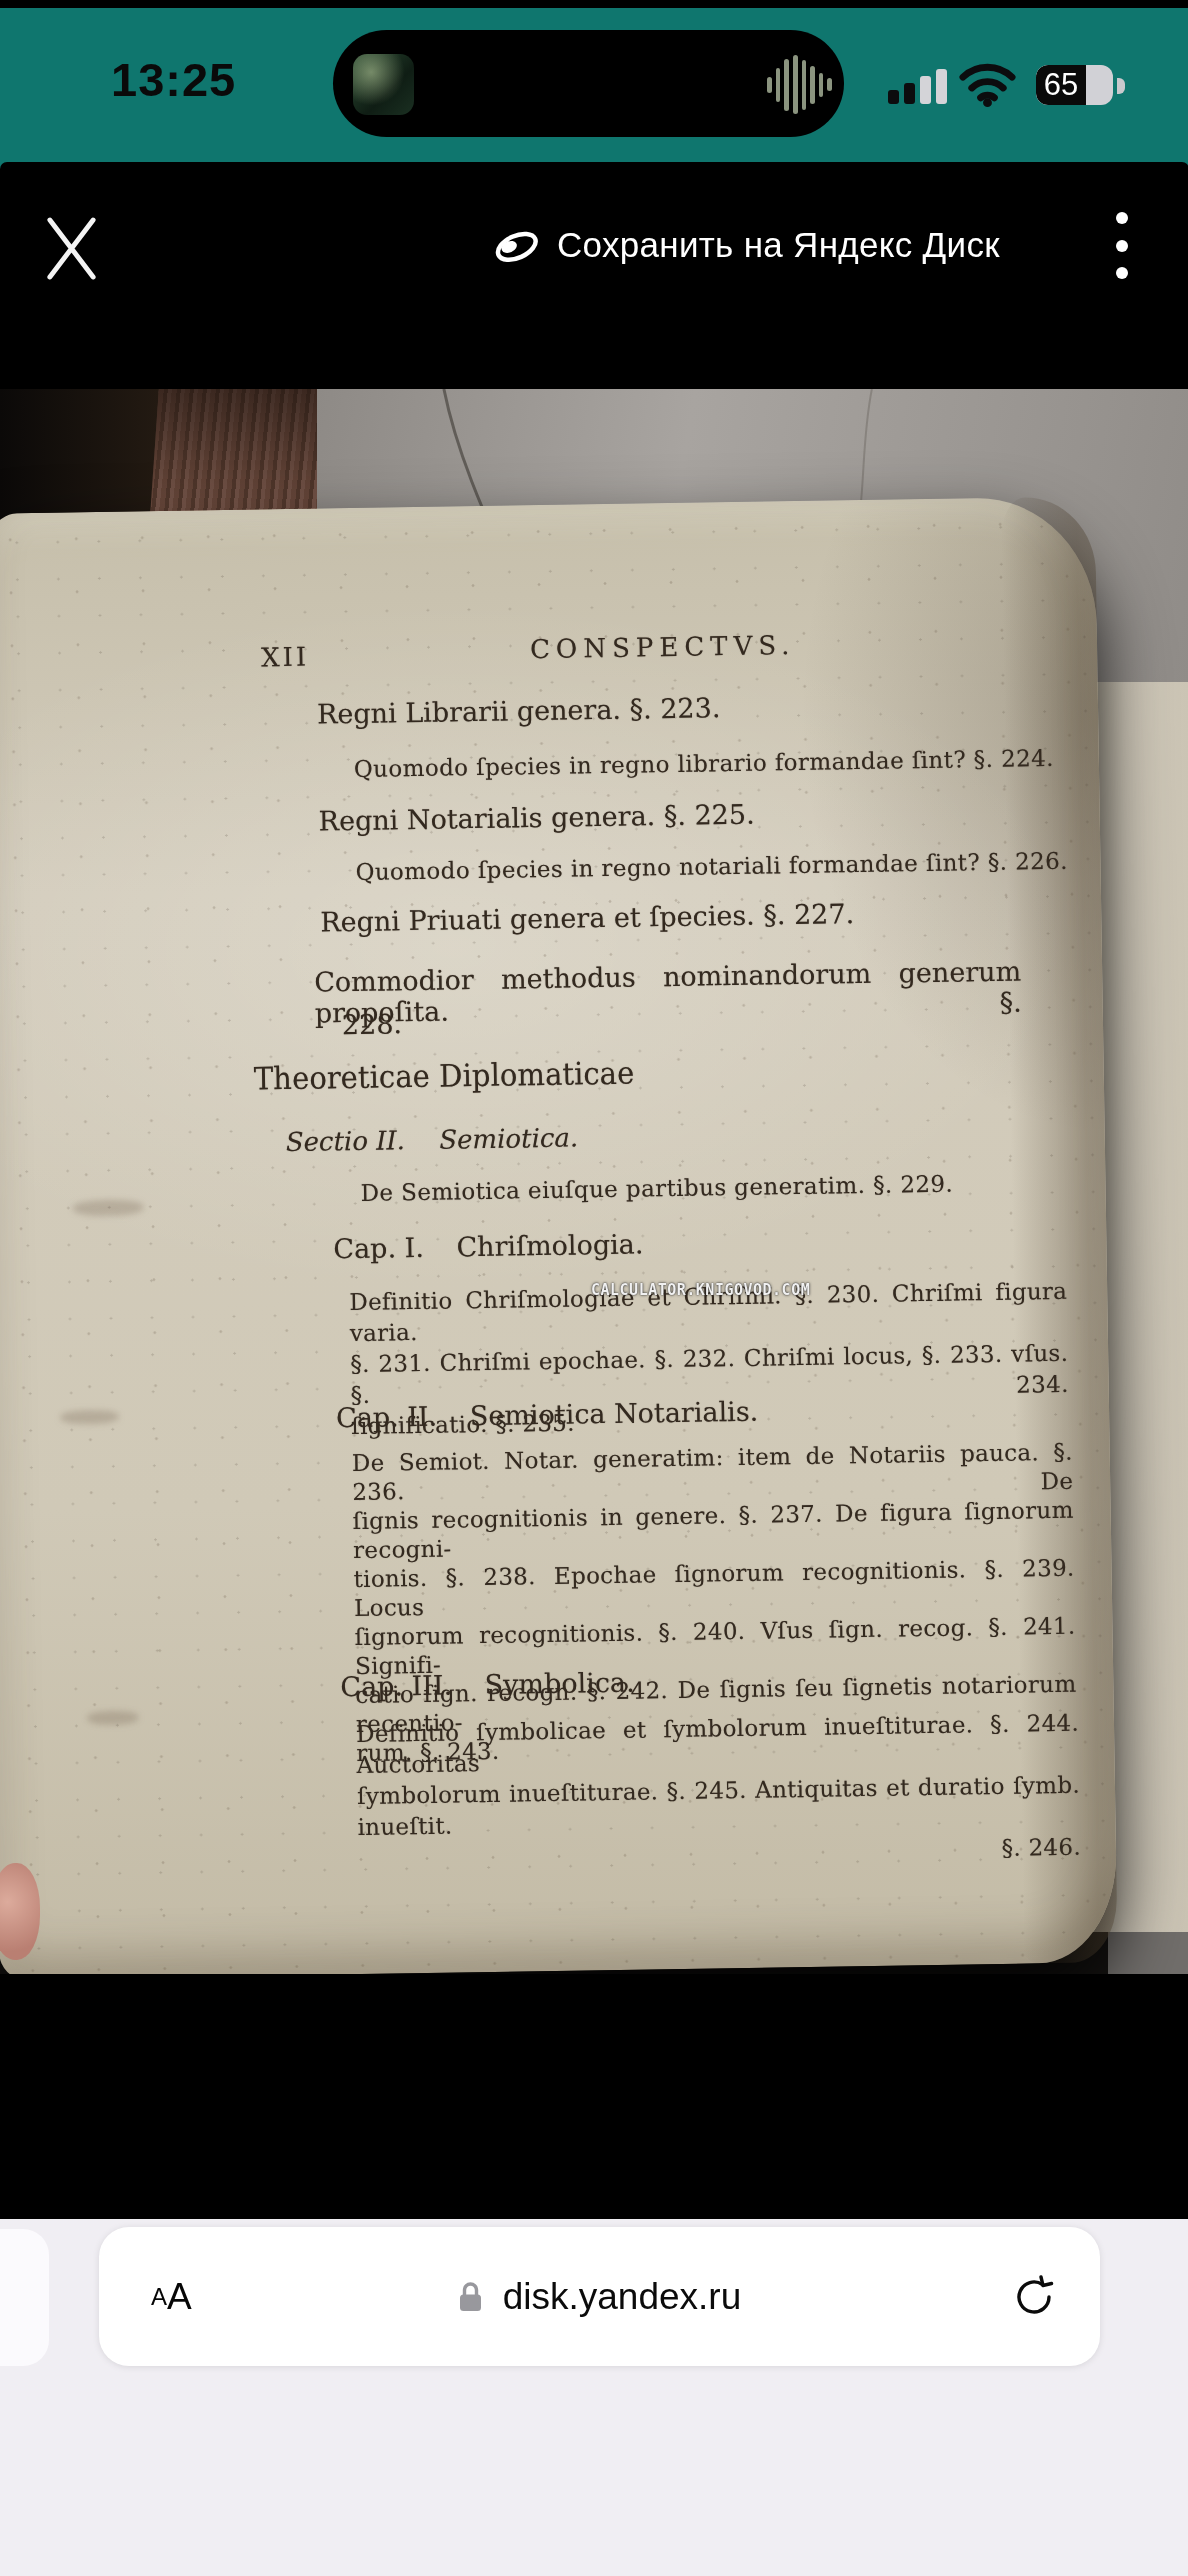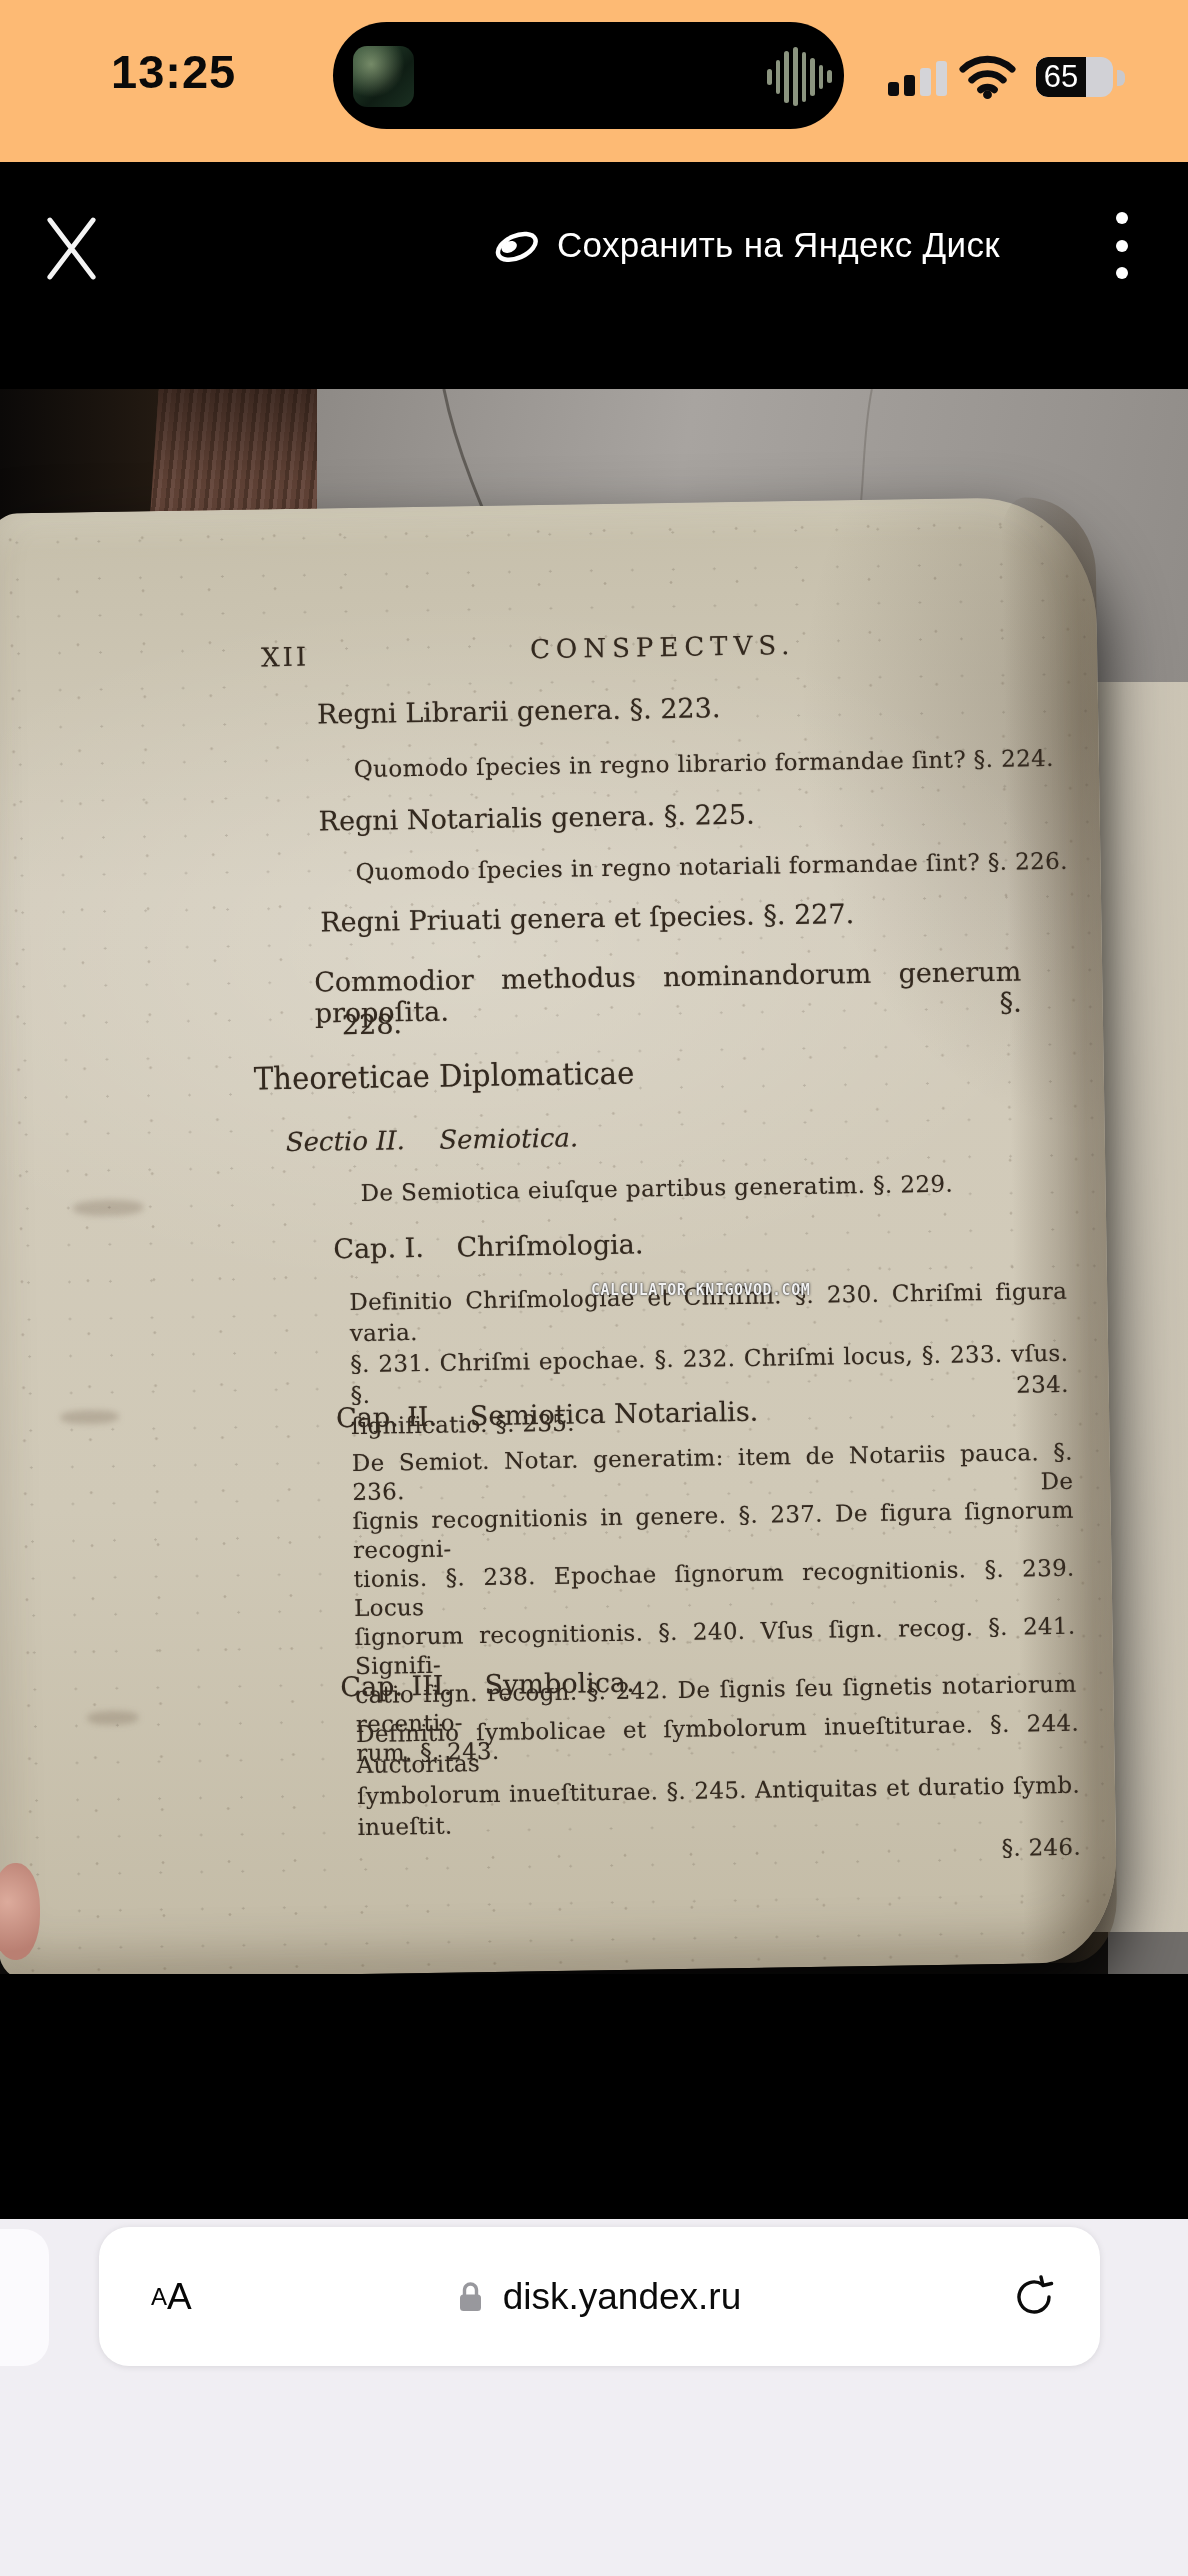--- a/index.html
+++ b/index.html
@@ -1,35 +1,35 @@
 <!DOCTYPE html>
 <html><head>
 <meta charset="utf-8">
 <style>
   html,body{margin:0;padding:0;background:#000;}
   #screen{position:relative;width:1189px;height:2576px;background:#000;overflow:hidden;
           font-family:"Liberation Sans",sans-serif;}
   
-  .statusbar{position:absolute;left:0;top:0;width:1189px;height:162px;background:#fdba74;}
+  .statusbar{position:absolute;left:0;top:8px;width:1189px;height:162px;background:#0f766e;}
   .time{position:absolute;left:111px;top:44px;font-size:47px;font-weight:700;color:#0a0a0a;letter-spacing:1px;}
   .island{position:absolute;left:333px;top:22px;width:511px;height:107px;background:#000;border-radius:54px;}
   .album{position:absolute;left:20px;top:24px;width:61px;height:61px;border-radius:14px;
          background:radial-gradient(circle at 30% 30%,rgba(190,210,160,.55),rgba(0,0,0,0) 55%),
                     linear-gradient(135deg,#2c4a33,#0f1d14 60%,#1b3022);}
   .wave{position:absolute;left:434px;top:24px;width:65px;height:61px;display:flex;align-items:center;gap:4px;}
   .wave i{display:block;width:5px;border-radius:3px;background:#8b947f;}
   .signal{position:absolute;left:888px;top:59px;width:59px;height:40px;}
   .signal i{position:absolute;bottom:3px;width:11px;border-radius:3px;}
   .wifi{position:absolute;left:959px;top:54px;}
   .battery{position:absolute;left:1036px;top:57px;width:77px;height:40px;border-radius:12px;background:#d1d1d6;overflow:hidden;}
   .battery .fill{position:absolute;left:0;top:0;width:50px;height:40px;background:#0a0a0a;border-radius:12px 0 0 12px;
                  color:#fff;font-size:31px;font-weight:400;text-align:center;line-height:40px;font-family:"Liberation Sans",sans-serif;}
   .batcap{position:absolute;left:1117px;top:70px;width:8px;height:16px;background:#c9c9cd;border-radius:0 6px 6px 0;}
   
-  .topbar{position:absolute;left:0;top:162px;width:1189px;height:227px;background:#000;}
+  .topbar{position:absolute;left:0;top:162px;width:1189px;height:227px;background:#000;border-radius:7px;}
   .closebtn{position:absolute;left:42px;top:54px;width:59px;height:65px;cursor:pointer;}
   .savebtn{position:absolute;left:493px;top:48px;height:69px;display:flex;align-items:center;gap:18px;cursor:pointer;}
   .savebtn .lbl{color:#fff;font-size:35px;letter-spacing:0.3px;}
   .menubtn{position:absolute;left:1104px;top:48px;width:36px;height:75px;}
   .menubtn i{position:absolute;left:12px;width:12px;height:12px;border-radius:50%;background:#fff;}
   
   .photo{position:absolute;left:0;top:389px;width:1189px;height:1585px;background:#151311;overflow:hidden;}
   .wall{position:absolute;left:317px;top:0;width:872px;height:428px;
         background:linear-gradient(100deg,#8e8a86,#a8a4a0 40%,#9b9793 72%,#8f8b87);}
   .spine{position:absolute;left:145px;top:0;width:250px;height:398px;transform:skewX(-4deg);

